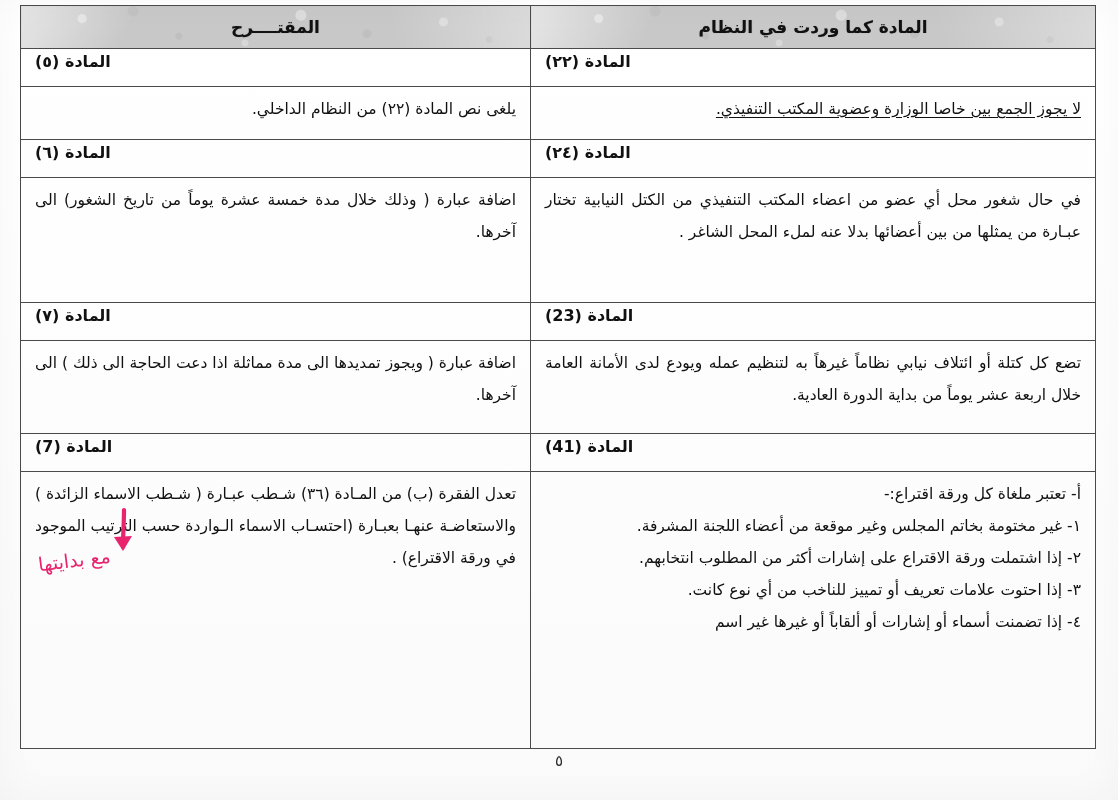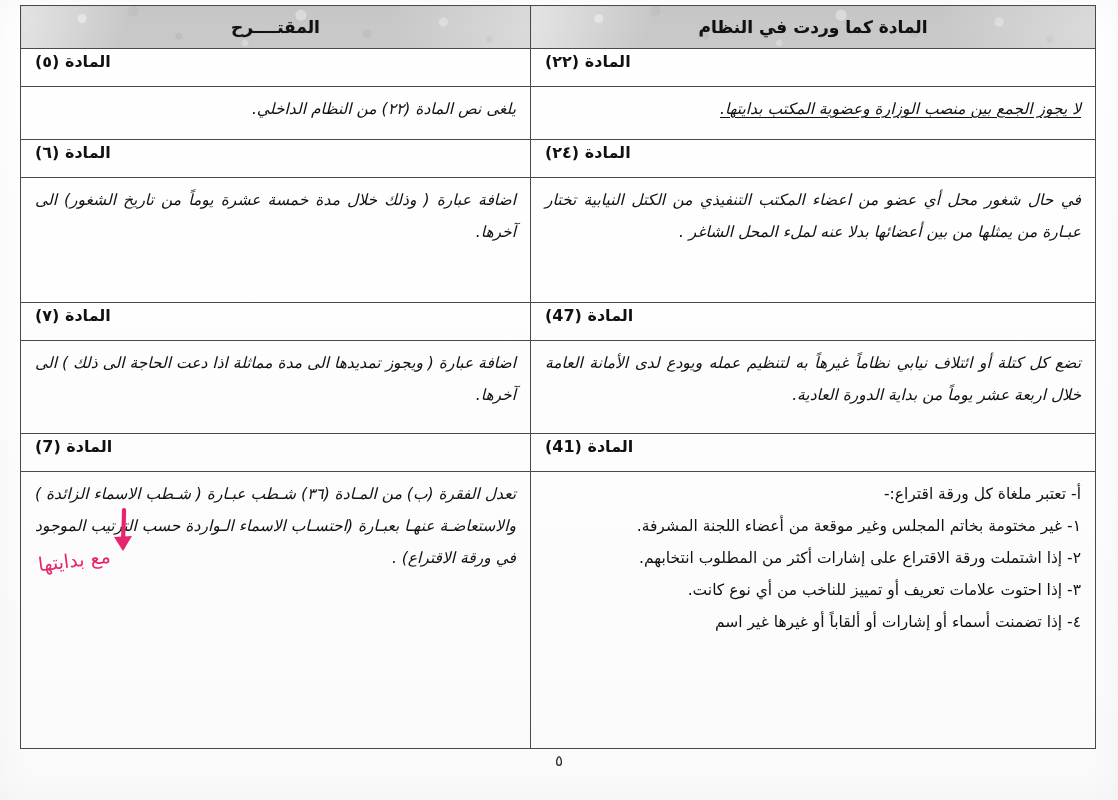--- a/index.html
+++ b/index.html
@@ -101,21 +101,20 @@
   
   tr.body-row td {
     font-size: 15.5px;
     line-height: 2.07;
     padding: 6px 14px 8px 14px;
     text-align: justify;
     text-justify: inter-word;
   }
   tr.body-row td .para {
     display: block;
-    font-style: italic;
   }
   tr.body-row td .para.underlined {
     text-decoration: underline;
     text-underline-offset: 3px;
   }
 
   .list-item {
     display: block;
     text-align: justify;
   }
@@ -199,21 +198,21 @@
 
     <tbody>
 
       <tr class="article-row">
         <td>المادة (٢٢)</td>
         <td>المادة (٥)</td>
       </tr>
 
       <tr class="body-row r-body-22">
         <td>
-          <span class="para underlined">لا يجوز الجمع بين منصب الوزارة وعضوية المكتب بدايتها.</span>
+          <span class="para underlined">لا يجوز الجمع بين خاصا الوزارة وعضوية المكتب التنفيذي.</span>
         </td>
         <td>
           <span class="para">يلغى نص المادة (٢٢) من النظام الداخلي.</span>
         </td>
       </tr>
 
       <tr class="article-row">
         <td>المادة (٢٤)</td>
         <td>المادة (٦)</td>
       </tr>
@@ -221,21 +220,21 @@
       <tr class="body-row r-body-24">
         <td>
           <span class="para">في حال شغور محل أي عضو من اعضاء المكتب التنفيذي من الكتل النيابية تختار عبـارة من يمثلها من بين أعضائها بدلا عنه لملء المحل الشاغر .</span>
         </td>
         <td>
           <span class="para">اضافة عبارة ( وذلك خلال مدة خمسة عشرة يوماً من تاريخ الشغور) الى آخرها.</span>
         </td>
       </tr>
 
       <tr class="article-row">
-        <td>المادة (47)</td>
+        <td>المادة (23)</td>
         <td>المادة (٧)</td>
       </tr>
 
       <tr class="body-row r-body-26">
         <td>
           <span class="para">تضع كل كتلة أو ائتلاف نيابي نظاماً غيرهاً به لتنظيم عمله ويودع لدى الأمانة العامة خلال اربعة عشر يوماً من بداية الدورة العادية.</span>
         </td>
         <td>
           <span class="para">اضافة عبارة ( ويجوز تمديدها الى مدة مماثلة اذا دعت الحاجة الى ذلك ) الى آخرها.</span>
         </td>

